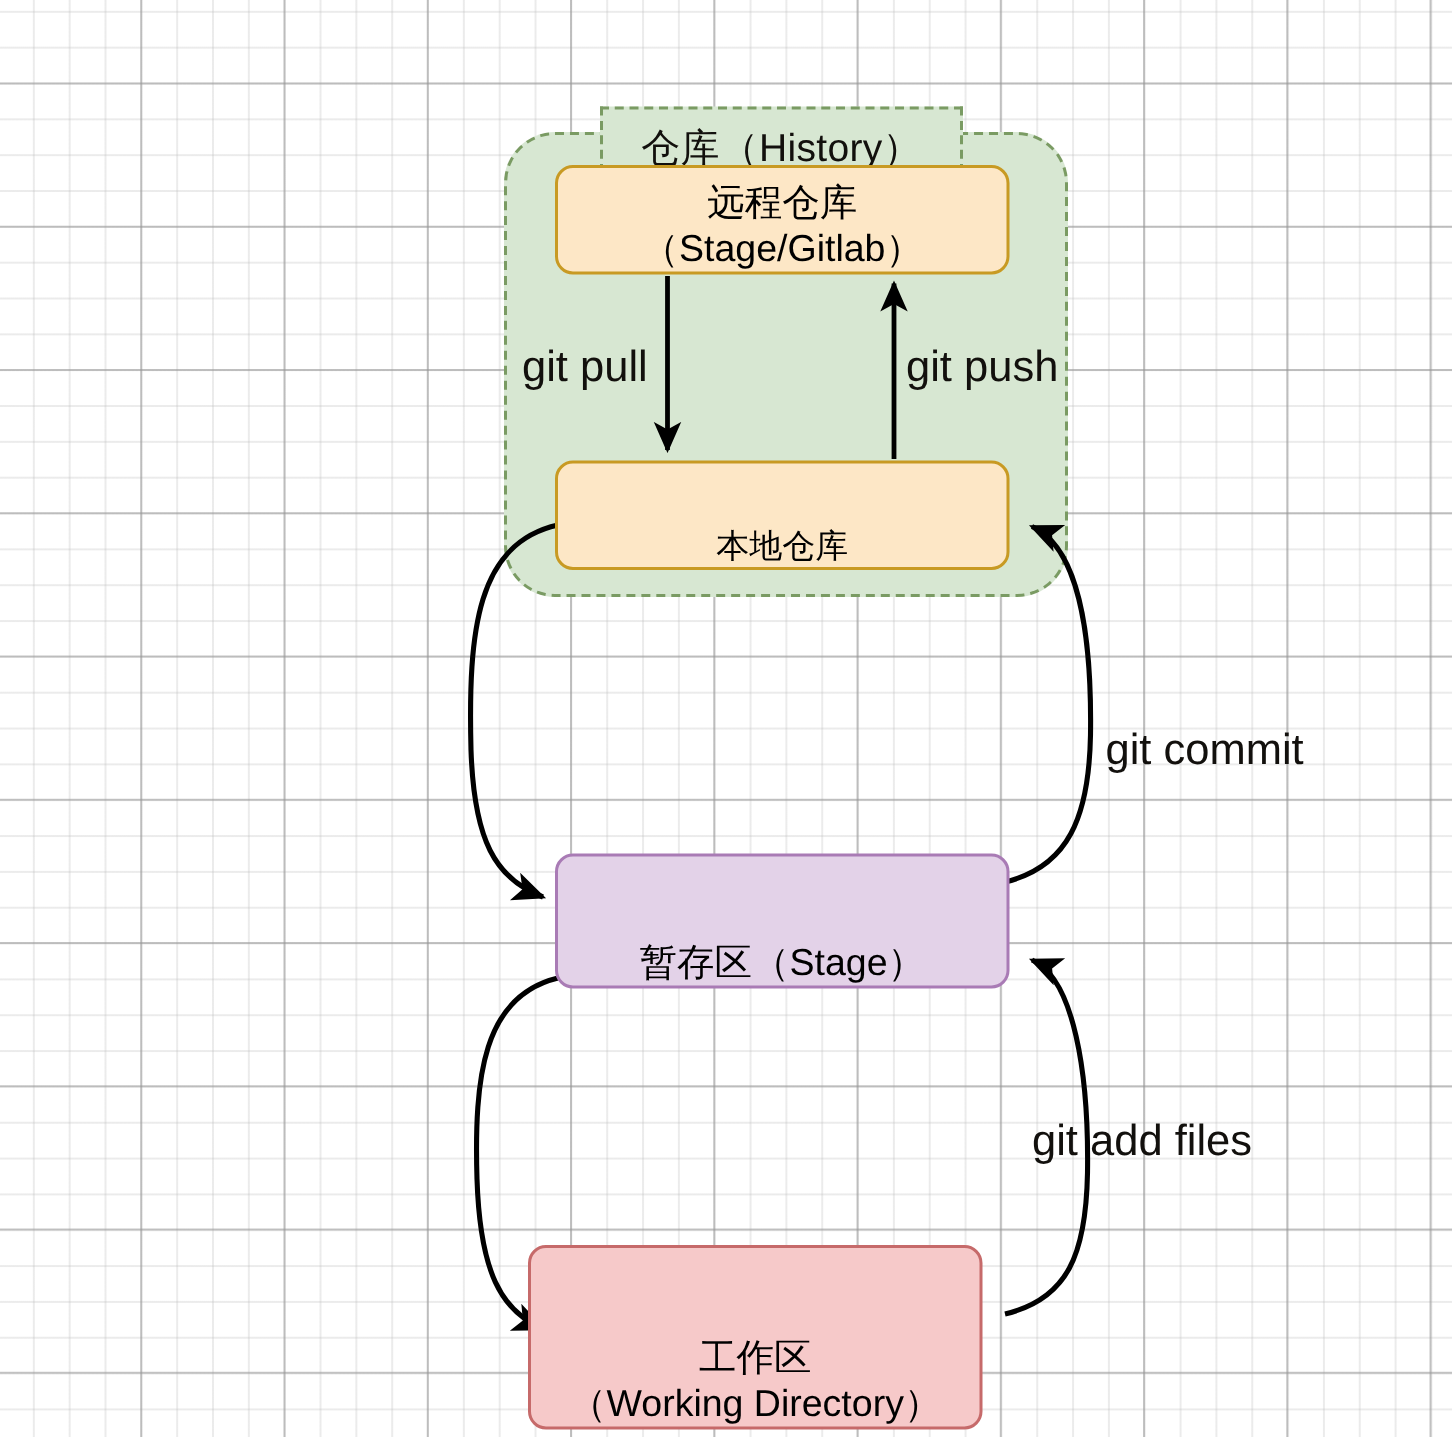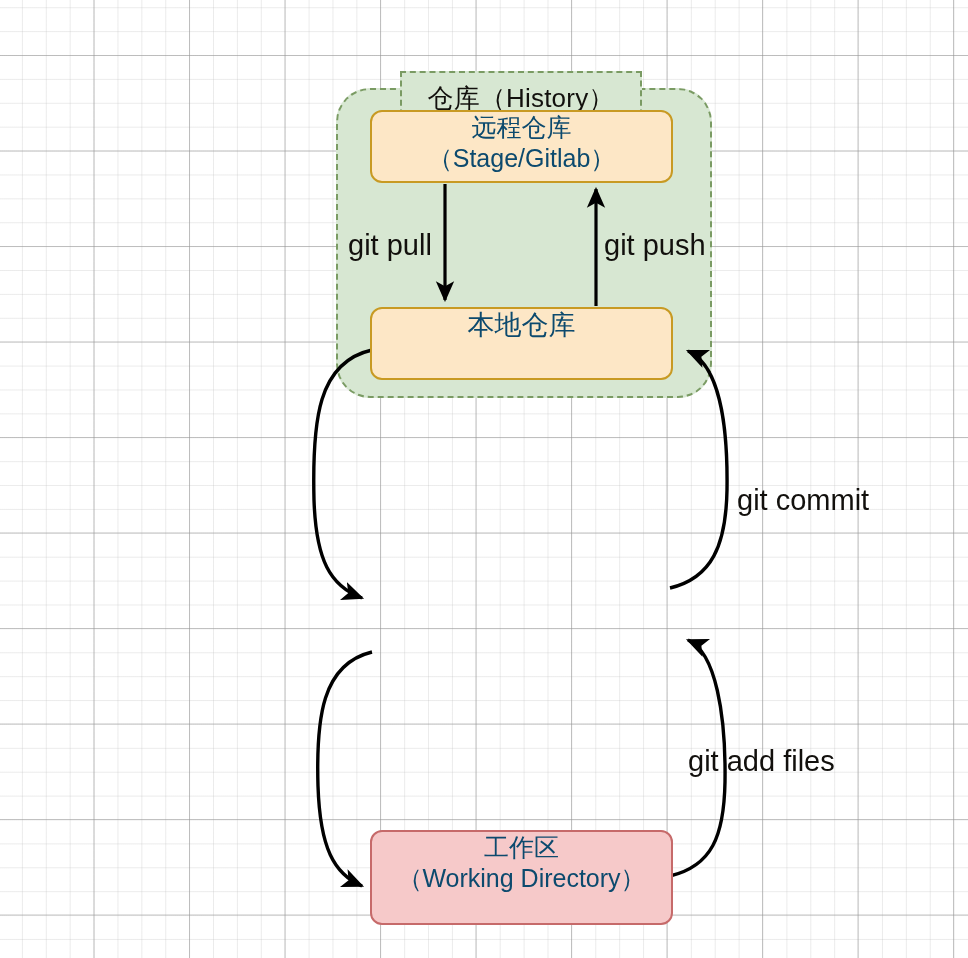--- a/index.html
+++ b/index.html
@@ -69,23 +69,23 @@
     white-space: nowrap;
   }
 
   
   .node {
     position: absolute;
     box-sizing: border-box;
     display: flex;
     flex-direction: column;
     align-items: center;
-    justify-content: flex-start;
+    justify-content: flex-end;
     border-radius: 12px;
-    color: #0c4a6e;
+    color: #000000;
     text-align: center;
     line-height: 1.22;
   }
   .node .ln {
     display: block;
     white-space: nowrap;
   }
 
   #node-remote {
     left: 370px;
@@ -96,36 +96,36 @@
     border: 2.5px solid #c89a23;
     font-size: 25px;
   }
   #node-local {
     left: 370px;
     top: 307px;
     width: 303px;
     height: 73px;
     background: #fde7c6;
     border: 2.5px solid #c89a23;
-    font-size: 27px;
+    font-size: 22px;
   }
   #node-stage {
     left: 370px;
     top: 569px;
     width: 303px;
     height: 90px;
     background: #e3d2e8;
     border: 2.5px solid #a97bb5;
     font-size: 25px;
   }
   #node-working {
-    left: 370px;
+    left: 352px;
     top: 830px;
     width: 303px;
-    height: 95px;
+    height: 123px;
     background: #f6c9c9;
     border: 2.5px solid #c66a6a;
     font-size: 25px;
   }
 
   
   .edge-label {
     position: absolute;
     font-size: 29px;
     color: #12100d;
@@ -186,20 +186,23 @@
 
   <div class="node" id="node-remote">
     <span class="ln">远程仓库</span>
     <span class="ln">（Stage/Gitlab）</span>
   </div>
 
   <div class="node" id="node-local">
     <span class="ln">本地仓库</span>
   </div>
 
+  <div class="node" id="node-stage">
+    <span class="ln">暂存区（Stage）</span>
+  </div>
 
   <div class="node" id="node-working">
     <span class="ln">工作区</span>
     <span class="ln">（Working Directory）</span>
   </div>
 
   <div class="edge-label" id="label-git-pull">git pull</div>
   <div class="edge-label" id="label-git-push">git push</div>
   <div class="edge-label" id="label-git-commit">git commit</div>
   <div class="edge-label" id="label-git-add">git add files</div>

